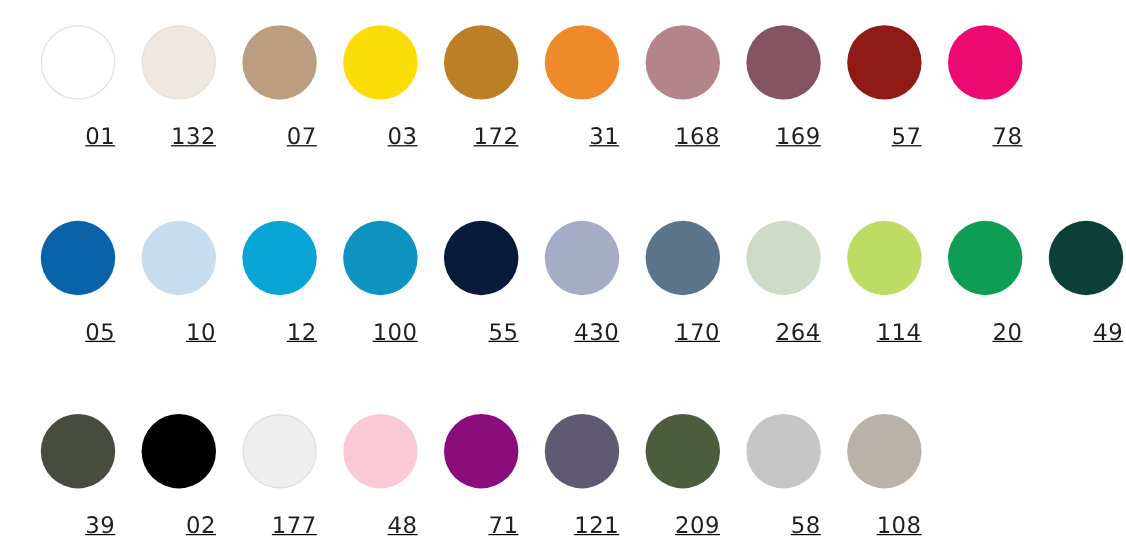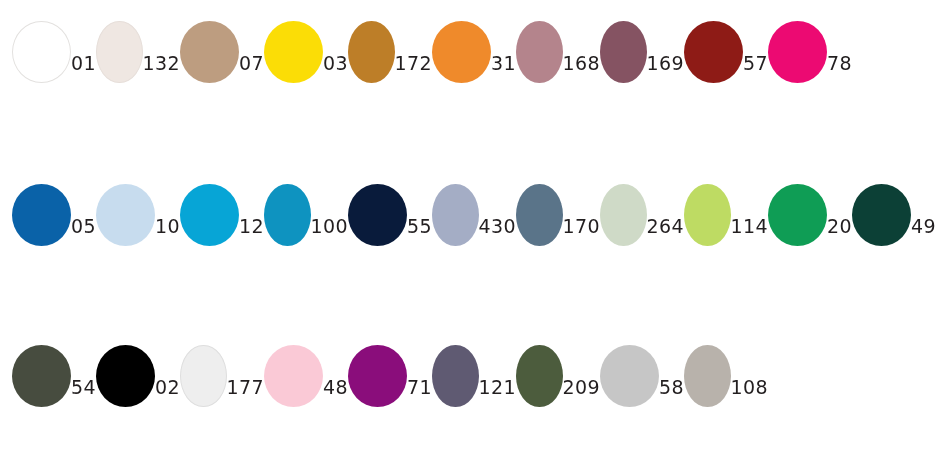--- a/index.html
+++ b/index.html
@@ -33,22 +33,23 @@
   }
 
   .swatch-row.row-0 { padding-top: 21px; }
   .swatch-row.row-1 { padding-top: 18px; }
   .swatch-row.row-2 { padding-top: 16px; }
 
   .swatch-cell {
     width: 84px;
     flex: 0 0 84px;
     display: flex;
-    flex-direction: row;
-    align-items: center;
+    flex-direction: column;
+    align-items: flex-end;
+    text-decoration: underline;
   }
 
   .swatch-dot {
     width: 62px;
     height: 62px;
     border-radius: 50%;
     box-sizing: border-box;
     background-clip: padding-box;
   }
 
@@ -151,21 +152,21 @@
         <div class="swatch-label">20</div>
       </div>
       <div class="swatch-cell">
         <div class="swatch-dot" style="background: rgb(12, 64, 54);"></div>
         <div class="swatch-label">49</div>
       </div>
     </div>
   <div class="swatch-row row-2">
       <div class="swatch-cell">
         <div class="swatch-dot" style="background: rgb(71, 76, 63);"></div>
-        <div class="swatch-label">54</div>
+        <div class="swatch-label">39</div>
       </div>
       <div class="swatch-cell">
         <div class="swatch-dot" style="background: rgb(0, 0, 0);"></div>
         <div class="swatch-label">02</div>
       </div>
       <div class="swatch-cell">
         <div class="swatch-dot" style="background: rgb(238, 238, 238); border: 1px solid rgb(222, 222, 222);"></div>
         <div class="swatch-label">177</div>
       </div>
       <div class="swatch-cell">

